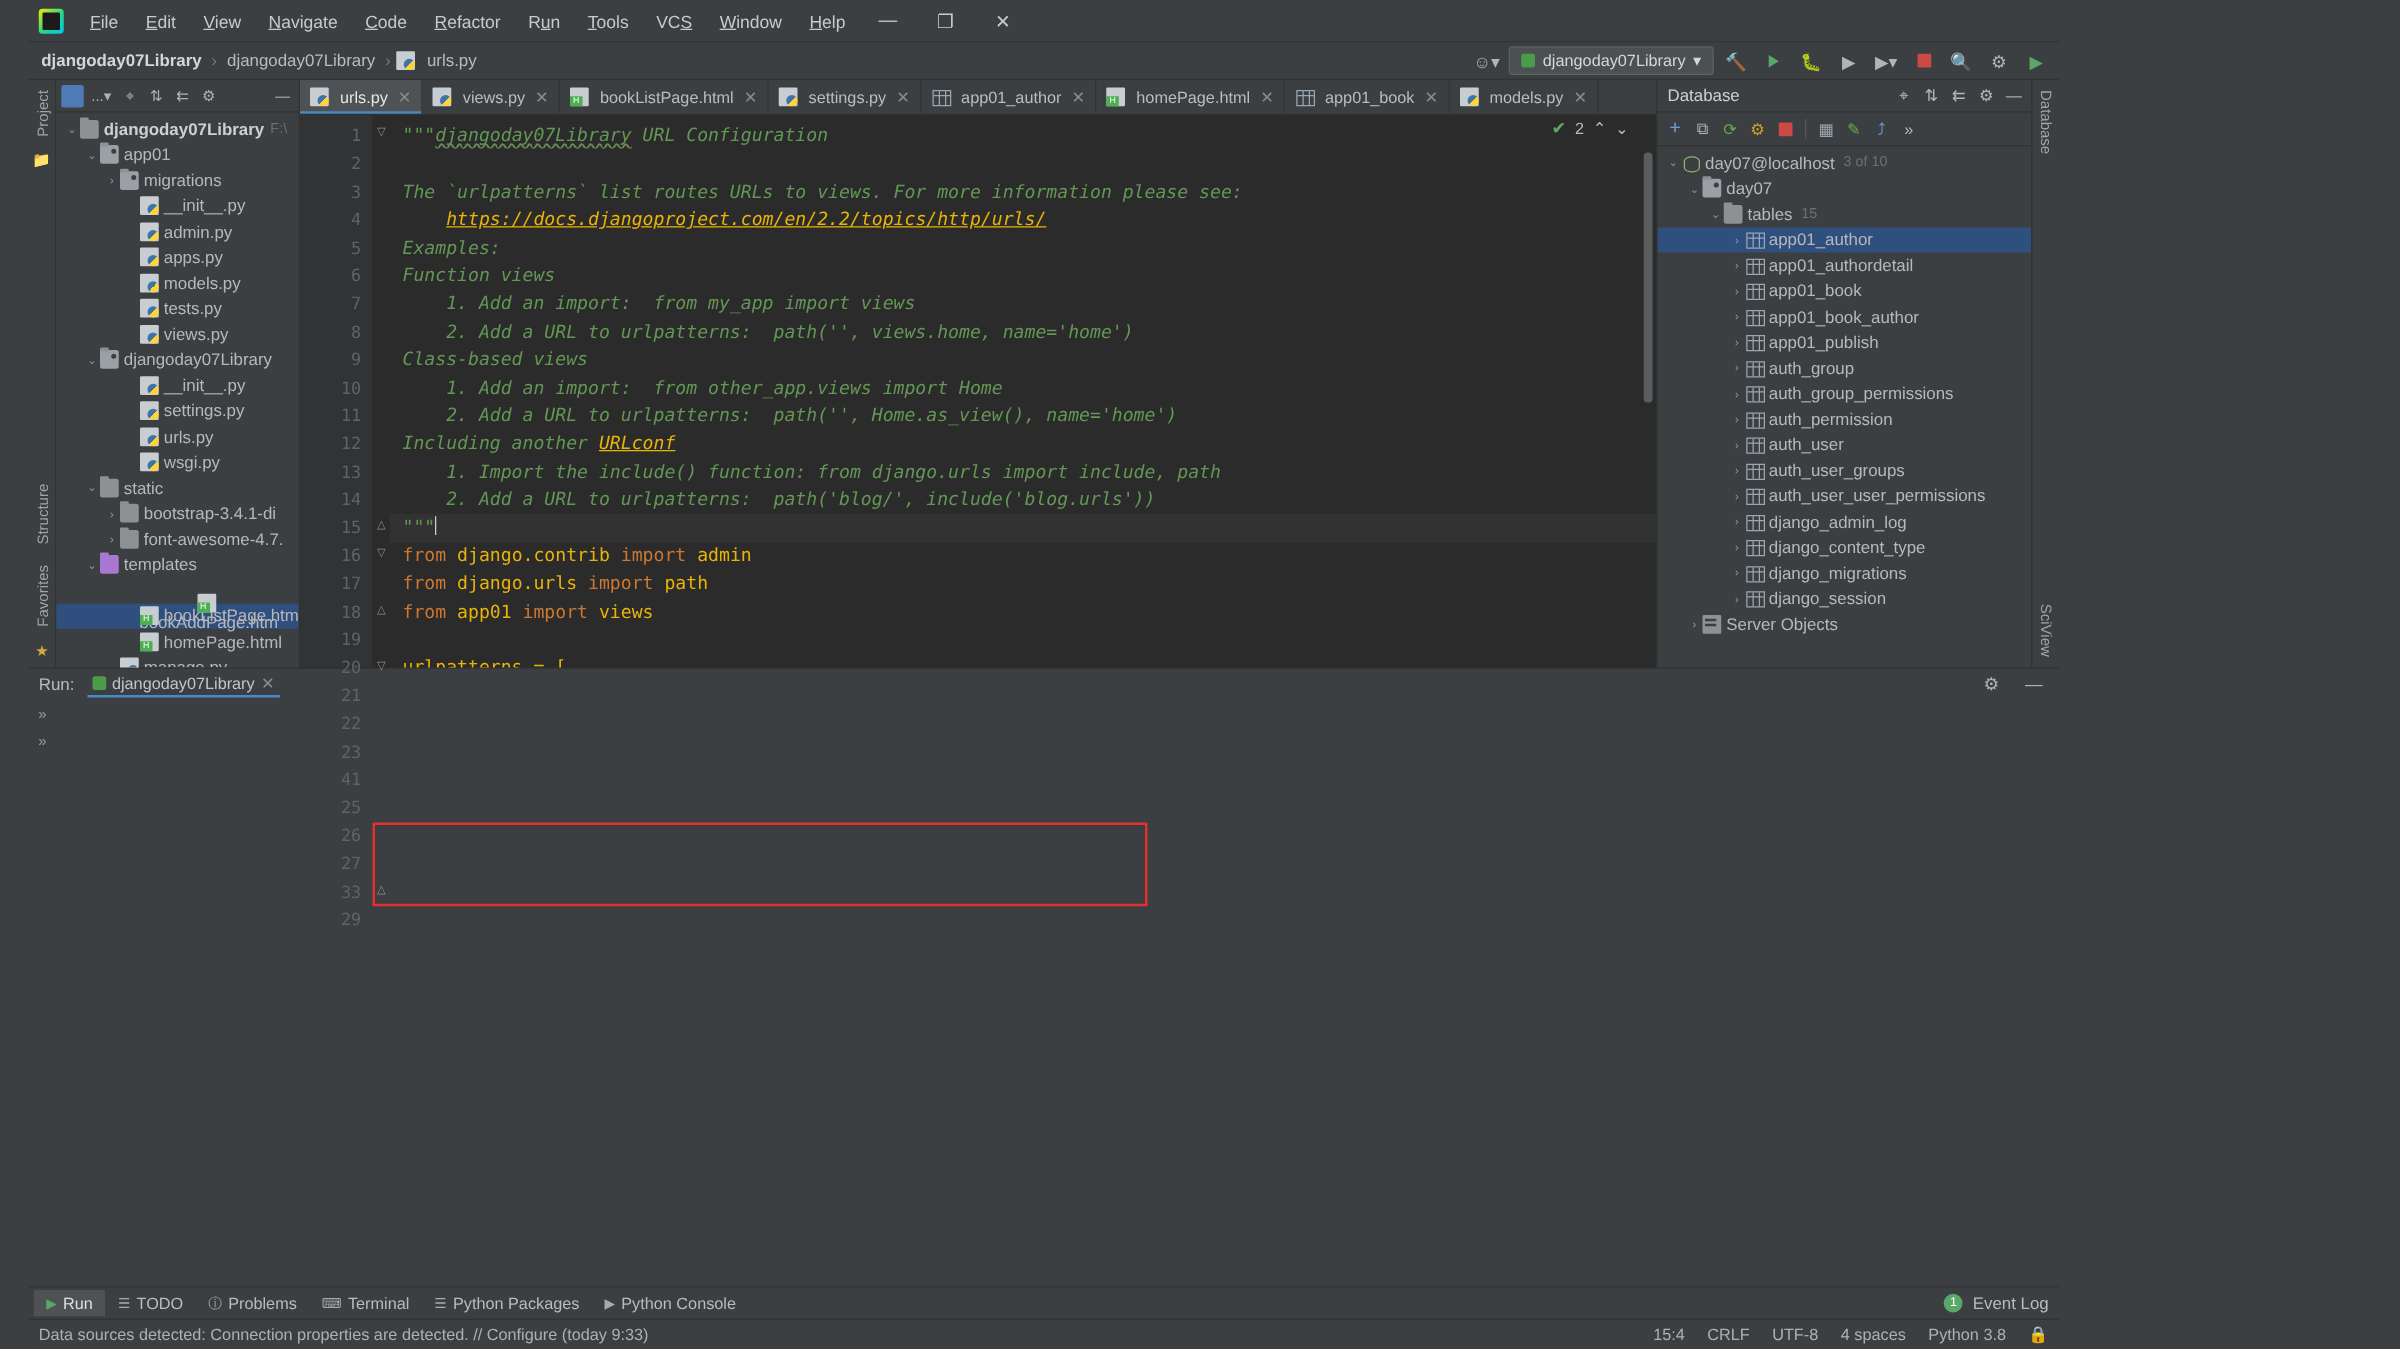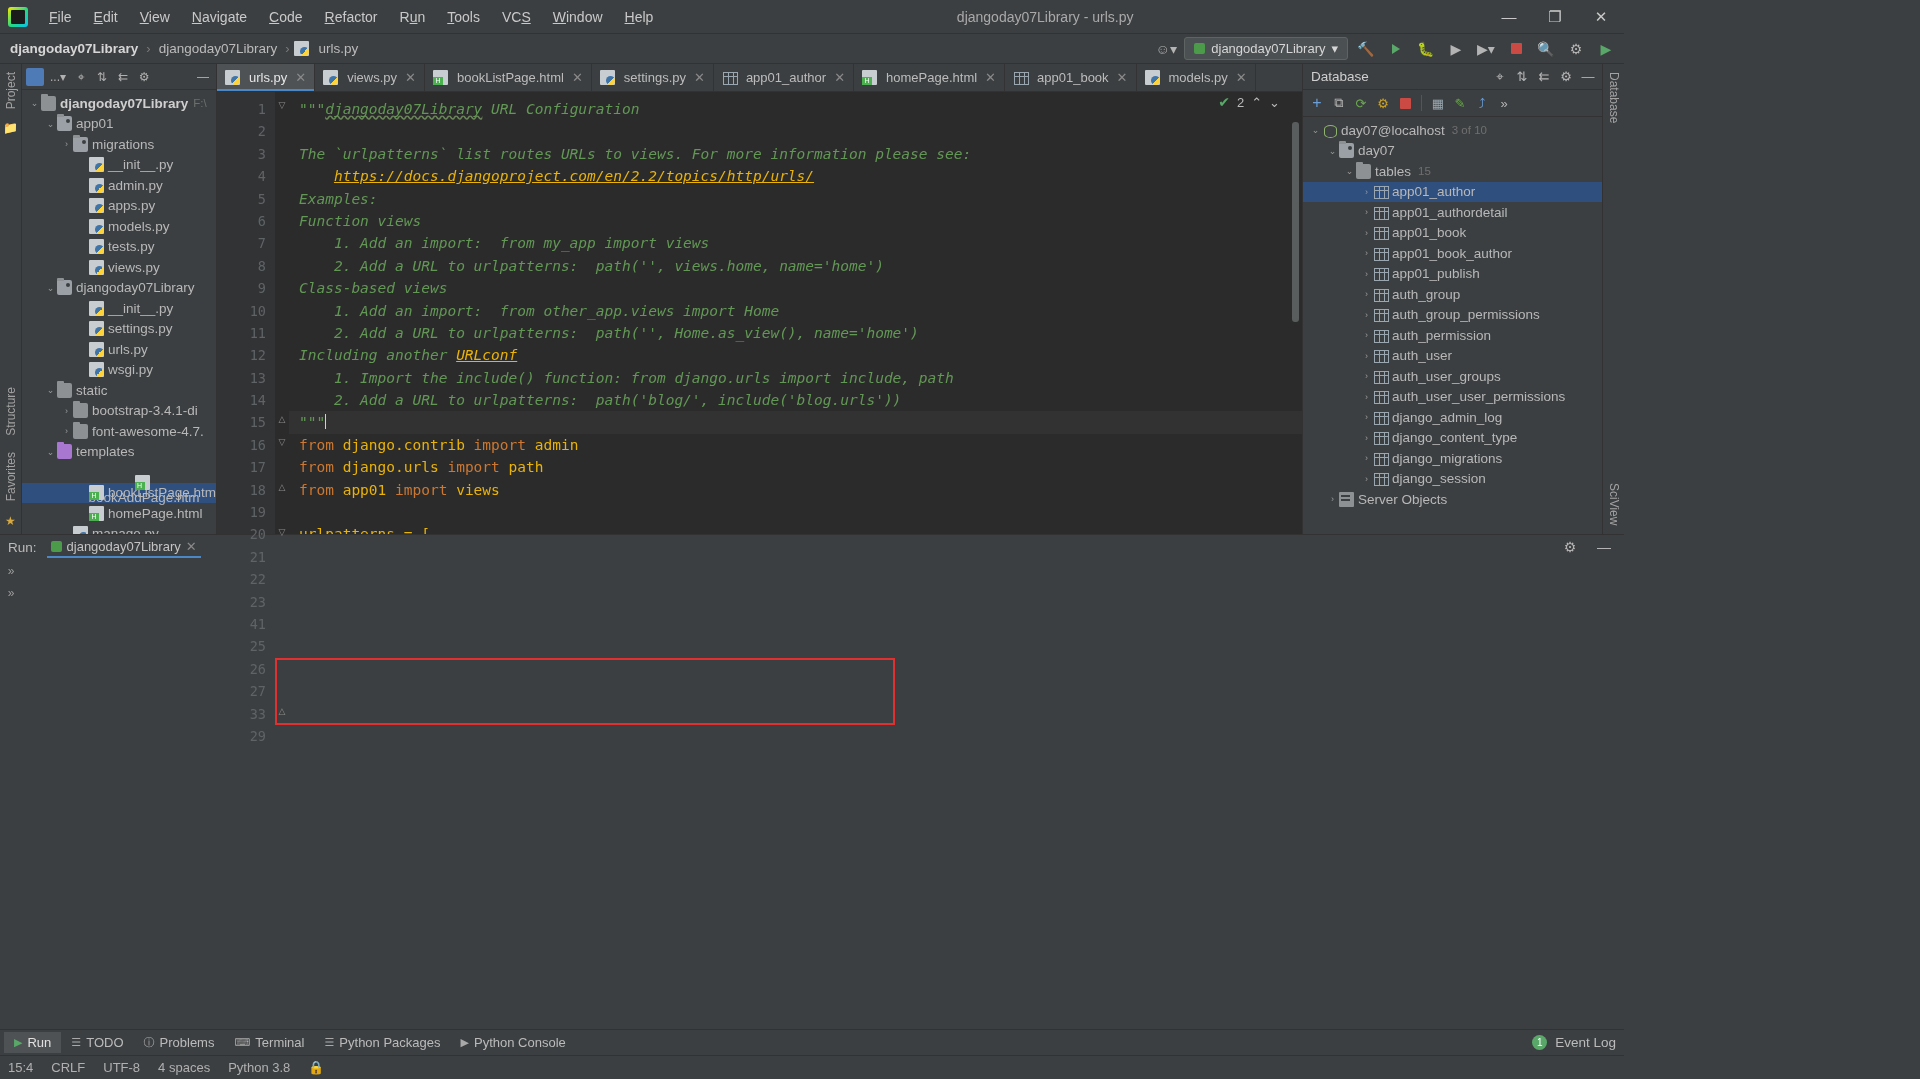--- a/index.html
+++ b/index.html
@@ -4,21 +4,21 @@
 <style>
   * { box-sizing: border-box; margin: 0; padding: 0; }
   html, body {
     width: 1920px; height: 1079px;
     background: #3c3f41;
     font-family: "Liberation Sans", sans-serif;
     font-size: 13.5px;
     color: #bbbbbb;
     overflow: hidden;
   }
-  .app { width: 1624px; height: 1079px; display: flex; flex-direction: column; }
+  .app { width: 1624px; height: 1079px; display: flex; flex-direction: column; margin-left: 23px; }
 
   
   .titlebar {
     height: 34px; background: #3c3f41; display: flex; align-items: center;
     flex: 0 0 34px; border-bottom: 1px solid #323232;
   }
   .pc-logo {
     width: 20px; height: 20px; margin: 0 10px 0 8px; border-radius: 3px;
     background: linear-gradient(135deg,#f9e900 0%,#21d789 55%,#07c3f2 100%);
     position: relative; flex: 0 0 20px;
@@ -265,21 +265,20 @@
       <div class="menu-item"><u>V</u>iew</div>
       <div class="menu-item"><u>N</u>avigate</div>
       <div class="menu-item"><u>C</u>ode</div>
       <div class="menu-item"><u>R</u>efactor</div>
       <div class="menu-item">R<u>u</u>n</div>
       <div class="menu-item"><u>T</u>ools</div>
       <div class="menu-item">VC<u>S</u></div>
       <div class="menu-item"><u>W</u>indow</div>
       <div class="menu-item"><u>H</u>elp</div>
     </div>
-    <div class="win-title">djangoday07Library - urls.py</div>
     <div class="win-buttons">
       <div class="win-btn">—</div>
       <div class="win-btn">❐</div>
       <div class="win-btn close">✕</div>
     </div>
   </div>
 
   <div class="navbar">
     <div class="crumbs">
       <span class="crumb bold">djangoday07Library</span>
@@ -723,20 +722,21 @@
         <span style="font-size: 11px; color: rgb(169, 169, 169);">▶</span>
         <span>Python Console</span>
       </div>
       <div class="tw-right">
         <span class="evt-badge">1</span>
         <span>Event Log</span>
       </div>
     </div>
 
   <div class="statusbar">
+    <span class="sb-left">Data sources detected: Connection properties are detected. // Configure (today 9:33)</span>
     <span class="sb-right">
       <span>15:4</span>
       <span>CRLF</span>
       <span>UTF-8</span>
       <span>4 spaces</span>
       <span>Python 3.8</span>
       <span>🔒</span>
     </span>
   </div>
 </div>

